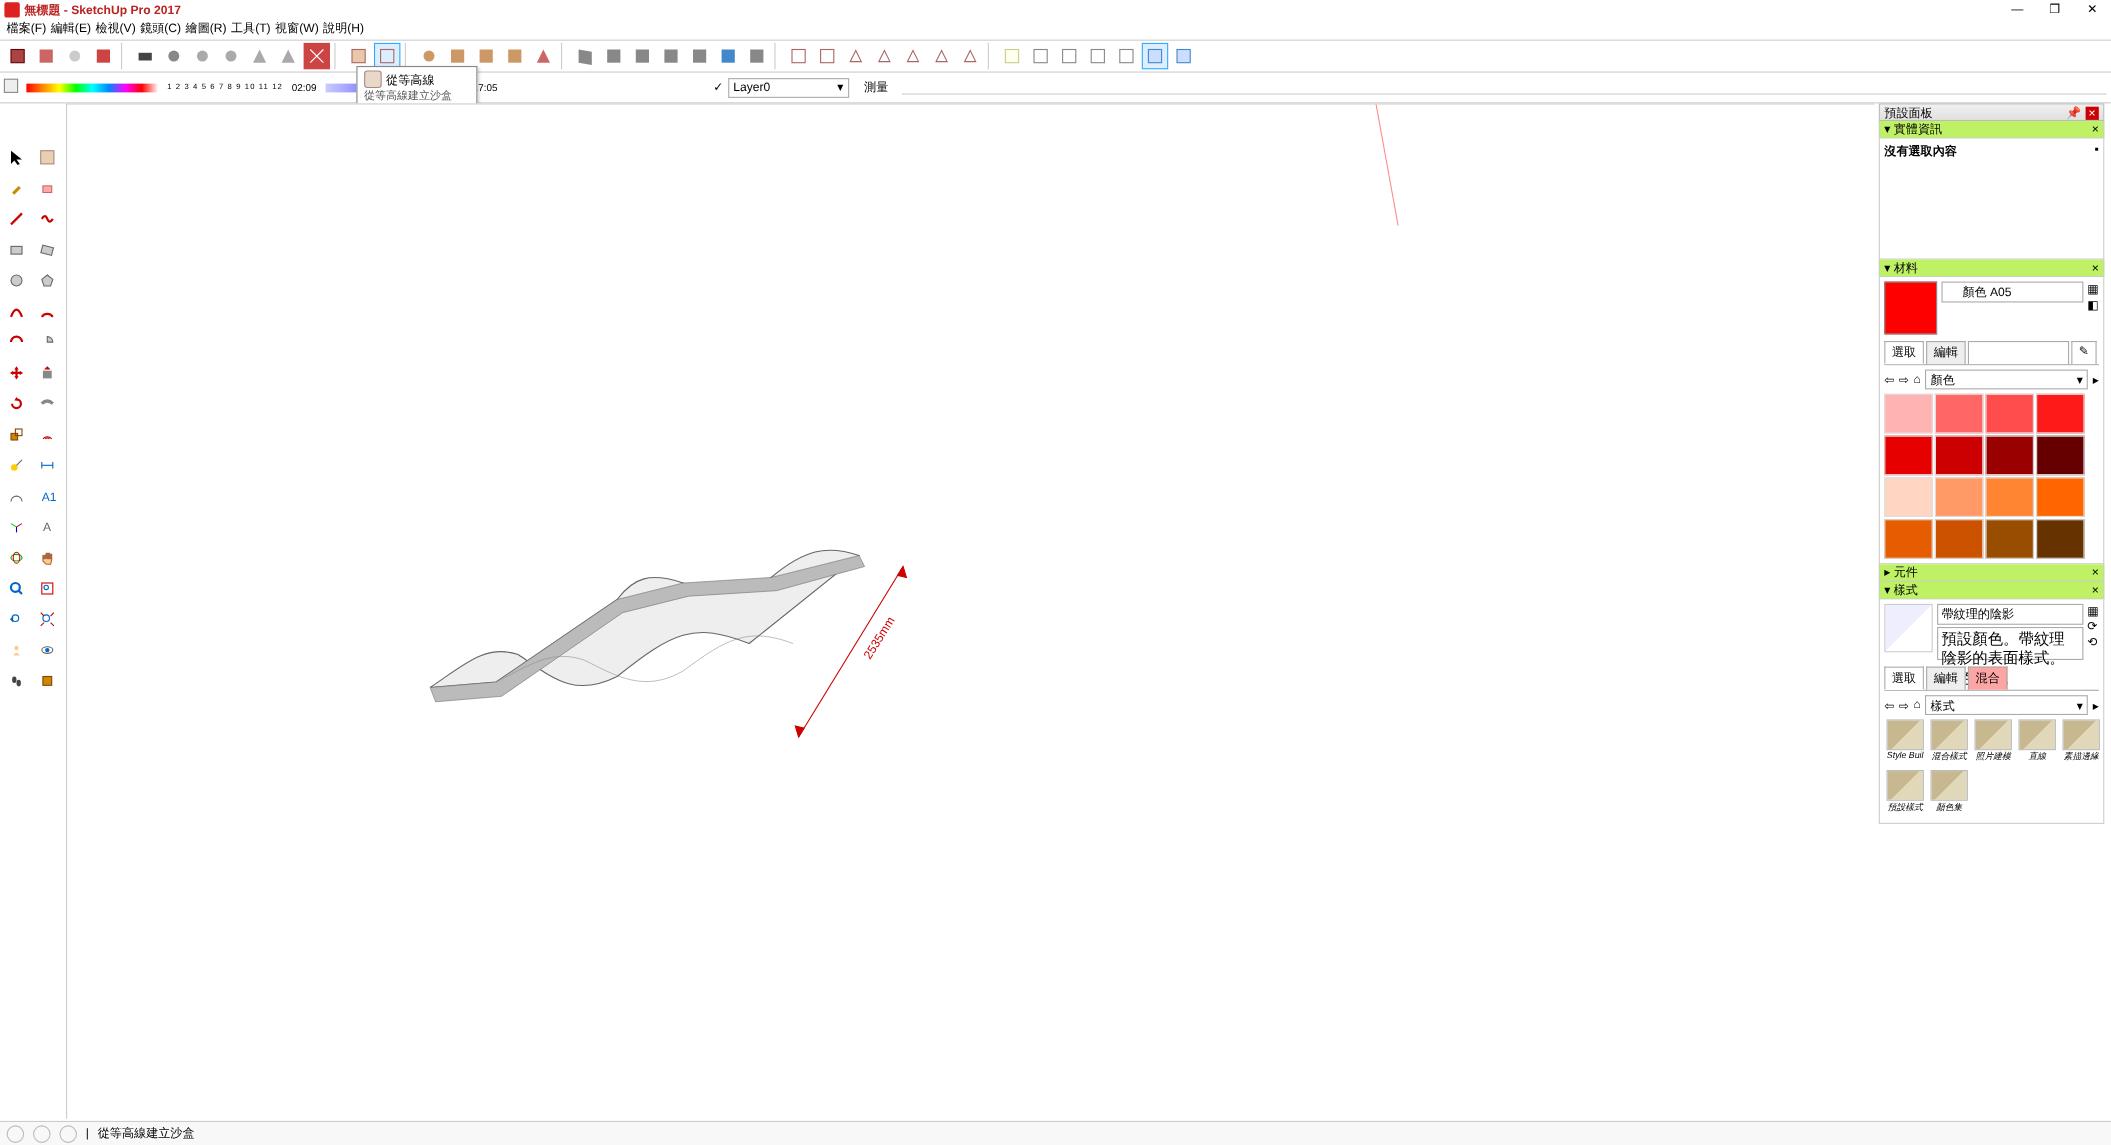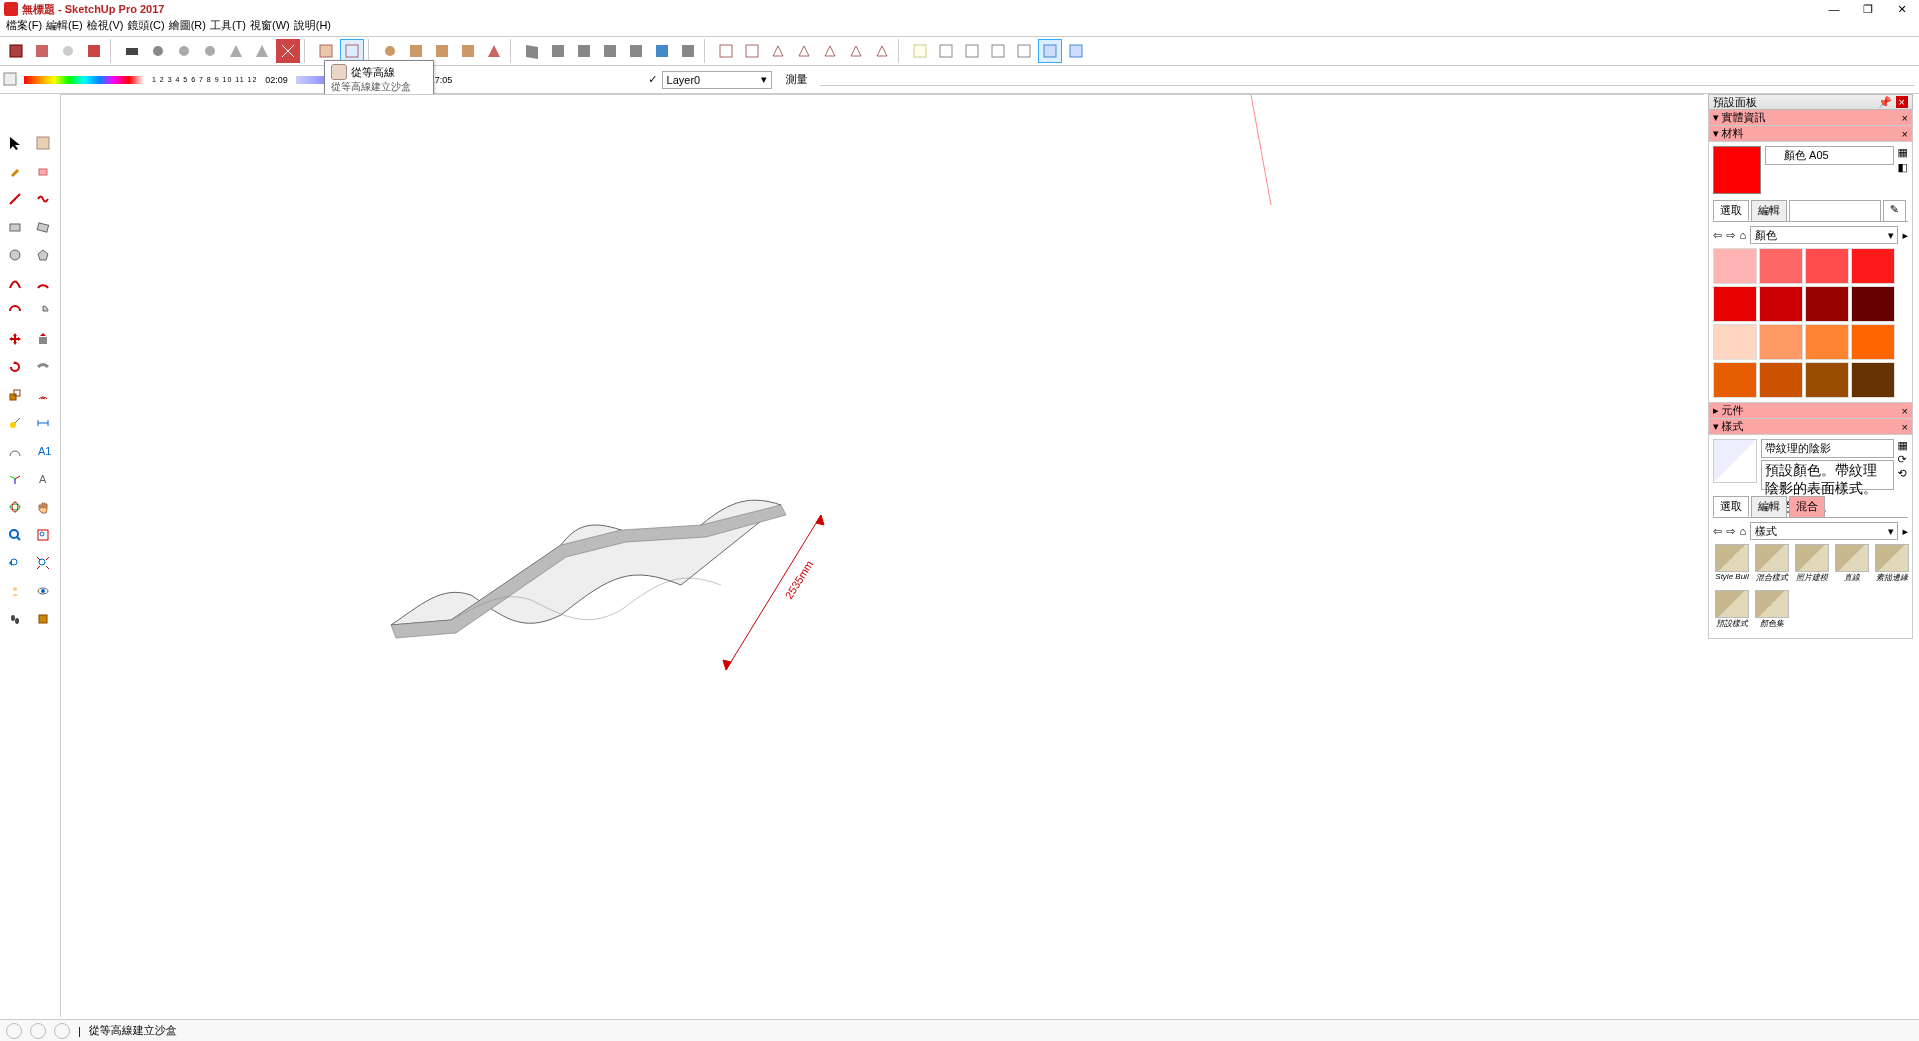--- a/index.html
+++ b/index.html
@@ -23,21 +23,21 @@
 .tooltip-row1 { display:flex; align-items:center; gap:4px; }
 .tooltip-icon { width:16px;height:16px;background:#e8d8c8;border-radius:3px;border:1px solid #a88; }
 .layer-box { display:flex; align-items:center; gap:4px; }
 .layer-select { width:110px; height:18px; border:1px solid #aaa; padding:0 4px; display:flex; align-items:center; justify-content:space-between; }
 .measure { margin-left:6px; }
 .left-tools { position: absolute; left: 2px; top: 130px; width: 56px; display: grid; grid-template-columns: 26px 26px; gap: 2px; }
 .left-tools .lt { width:26px; height:26px; border:1px solid transparent; display:flex; align-items:center; justify-content:center; cursor:pointer; }
 .canvas { position:absolute; left:60px; top:94px; right:215px; bottom:24px; background:#fff; border-top:1px solid #ccc; border-left:1px solid #ccc; }
 .right-panels { position:absolute; right:6px; top:94px; width:205px; }
 .ptitle { background:linear-gradient(#f0f0f0,#e0e0e0); border:1px solid #bbb; height:16px; display:flex; align-items:center; padding:0 4px; justify-content:space-between; }
-.psub { background:#fca5a5; border:1px solid #ccc; border-top:none; height:16px; display:flex; align-items:center; padding:0 4px; justify-content:space-between; }
+.psub { background:#bef264; border:1px solid #ccc; border-top:none; height:16px; display:flex; align-items:center; padding:0 4px; justify-content:space-between; }
 .pbody { border:1px solid #ccc; border-top:none; padding:4px; background:#fff; }
 .clrswatch { width:48px; height:48px; background:#f00; border:1px solid #888; }
 .mat-head { display:flex; gap:4px; align-items:flex-start; }
 .mattabs { display:flex; margin-top:6px; border-bottom:1px solid #aaa; }
 .mattabs span { padding:2px 6px; border:1px solid #aaa; border-bottom:none; margin-right:2px; background:#fff; cursor:pointer; }
 .matnav { display:flex; align-items:center; gap:4px; margin-top:4px; }
 .matnav .sel { flex:1; height:18px; border:1px solid #aaa; display:flex; align-items:center; padding:0 4px; justify-content:space-between; }
 .clrgrid { display:grid; grid-template-columns: repeat(4, 44px); gap:2px; margin-top:4px; }
 .clrgrid div { height:36px; border:1px solid #ddd; }
 .style-thumb { width:44px; height:44px; border:1px solid #ccc; background:linear-gradient(135deg,#eef 50%,#fff 50%); }
@@ -545,20 +545,26 @@
 
 <div class="right-panels">
   <div class="ptitle">
     <span>預設面板</span>
     <span><span>📌</span> <span style="background:#c00;color:#fff;padding:0 3px">×</span></span>
   </div>
 
   <div class="psub">
     <span>▾ <span>實體資訊</span></span>
     <span>×</span>
+  </div>
+  <div class="pbody" style="height:110px">
+    <div style="display:flex;justify-content:space-between">
+      <b>沒有選取內容</b>
+      <span>▪</span>
+    </div>
   </div>
 
   <div class="psub">
     <span>▾ <span>材料</span></span>
     <span>×</span>
   </div>
   <div class="pbody">
     <div class="mat-head">
       <div class="clrswatch"></div>
       <div style="flex:1">

